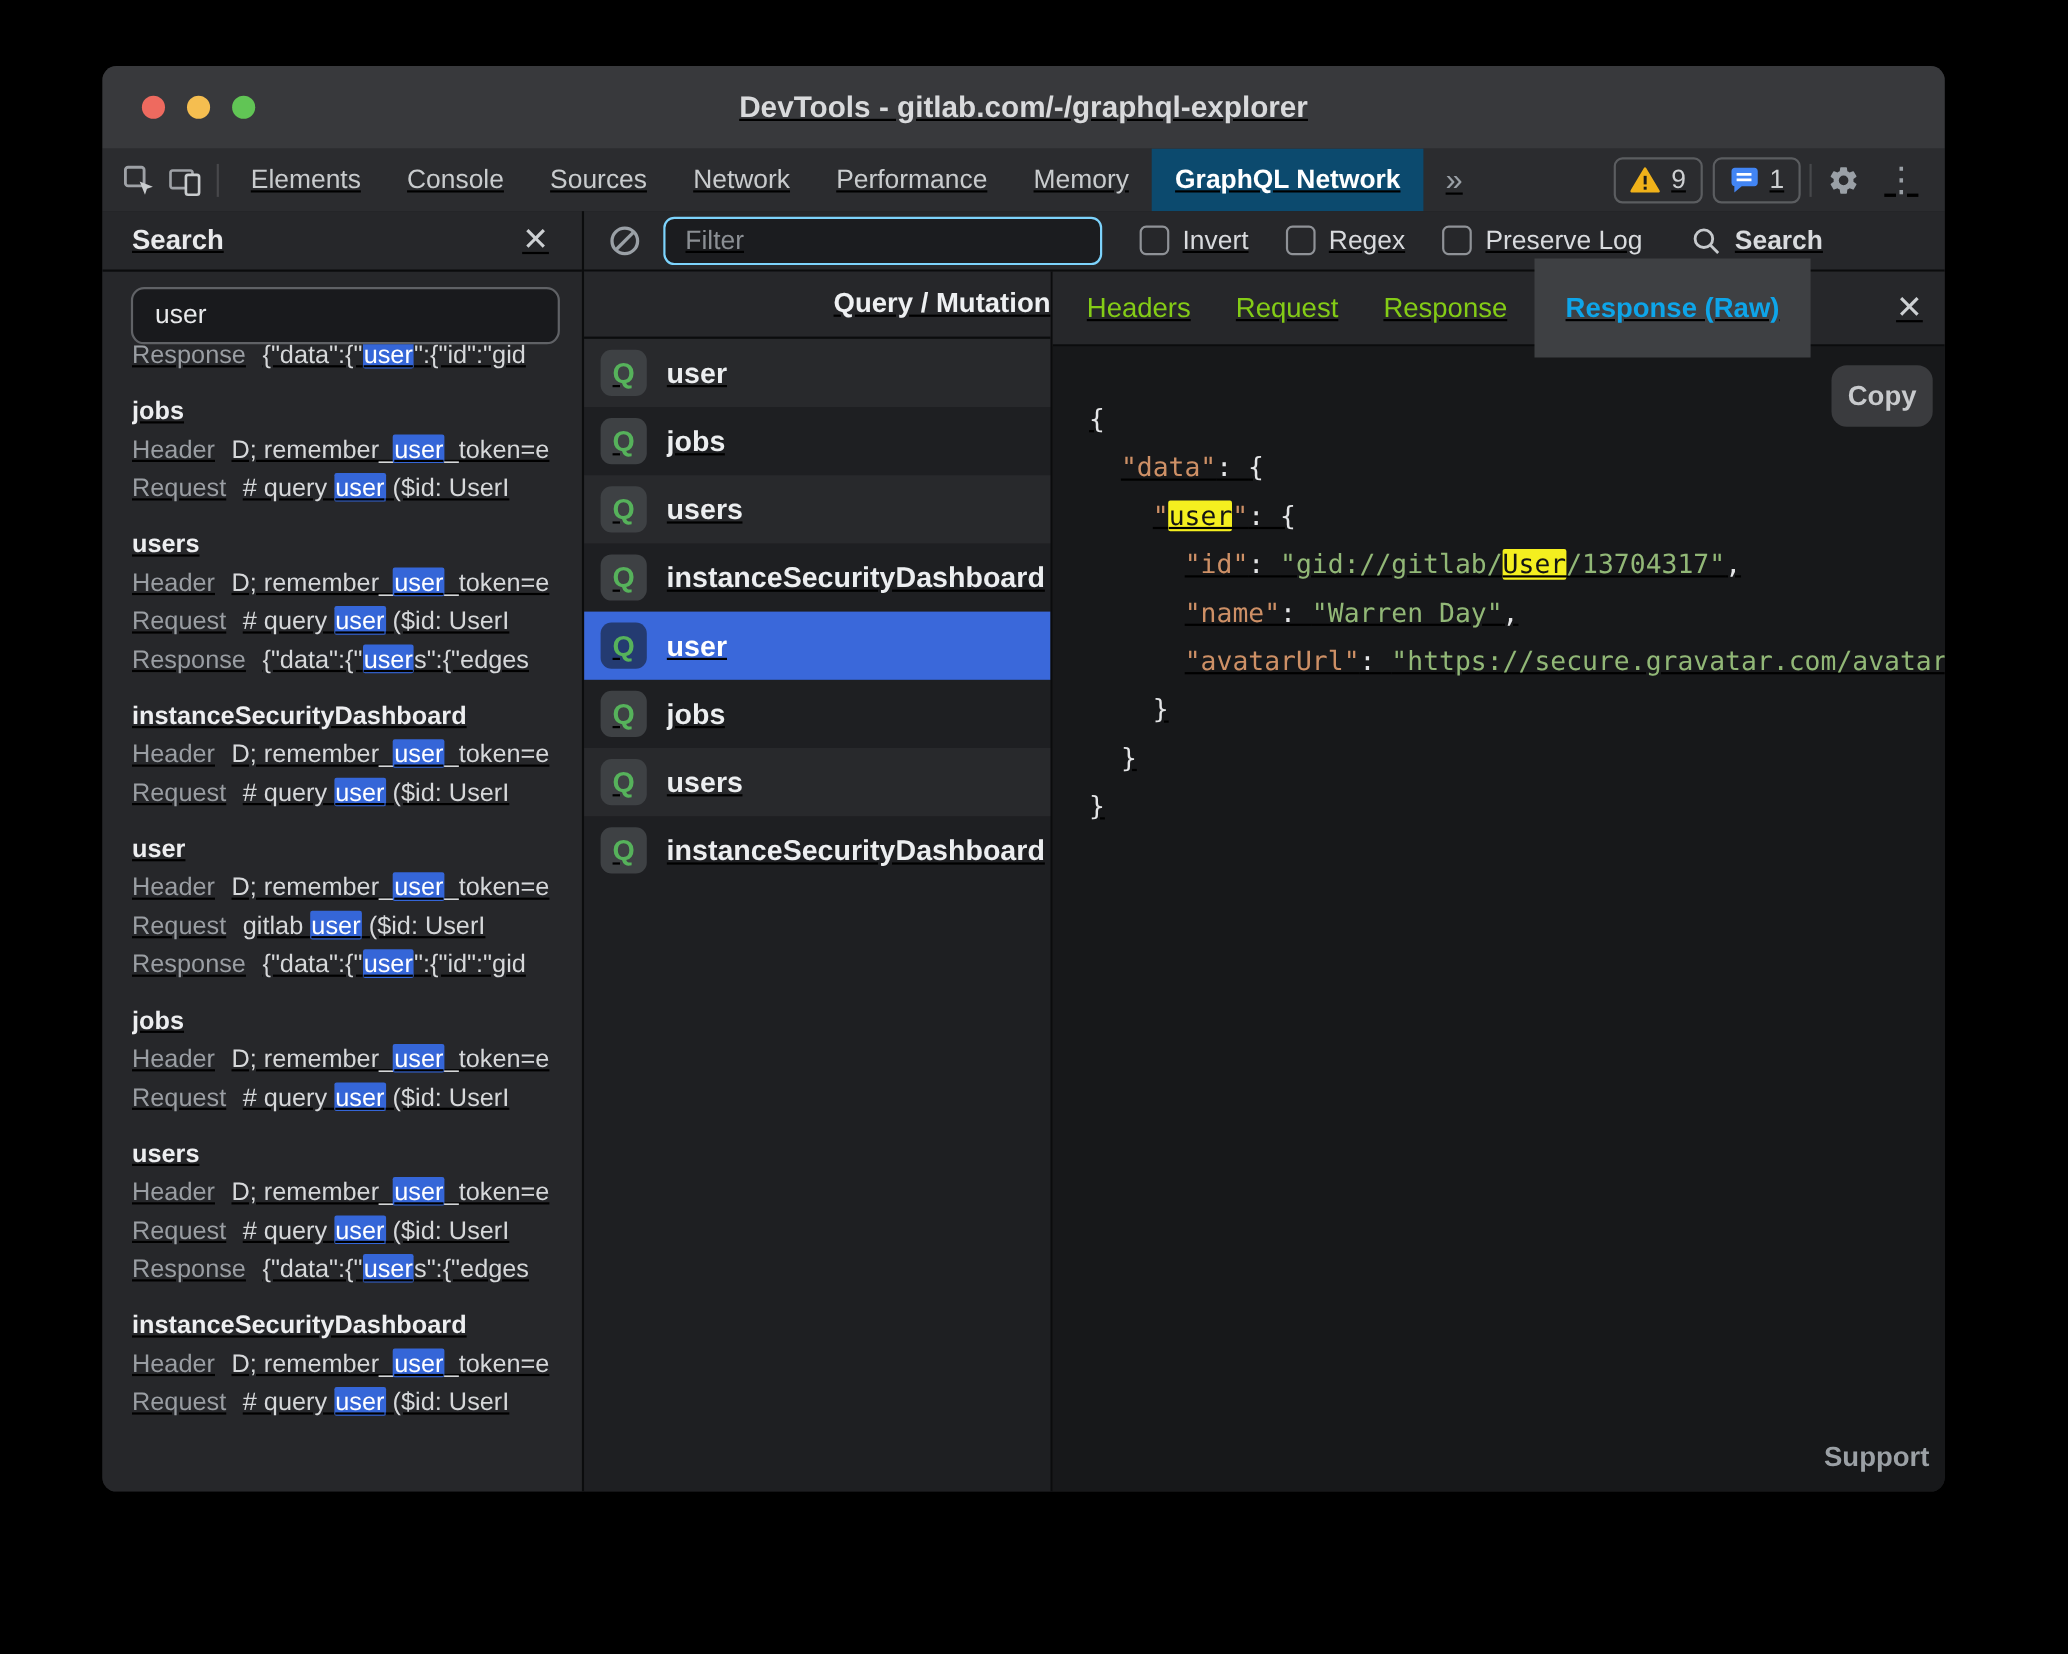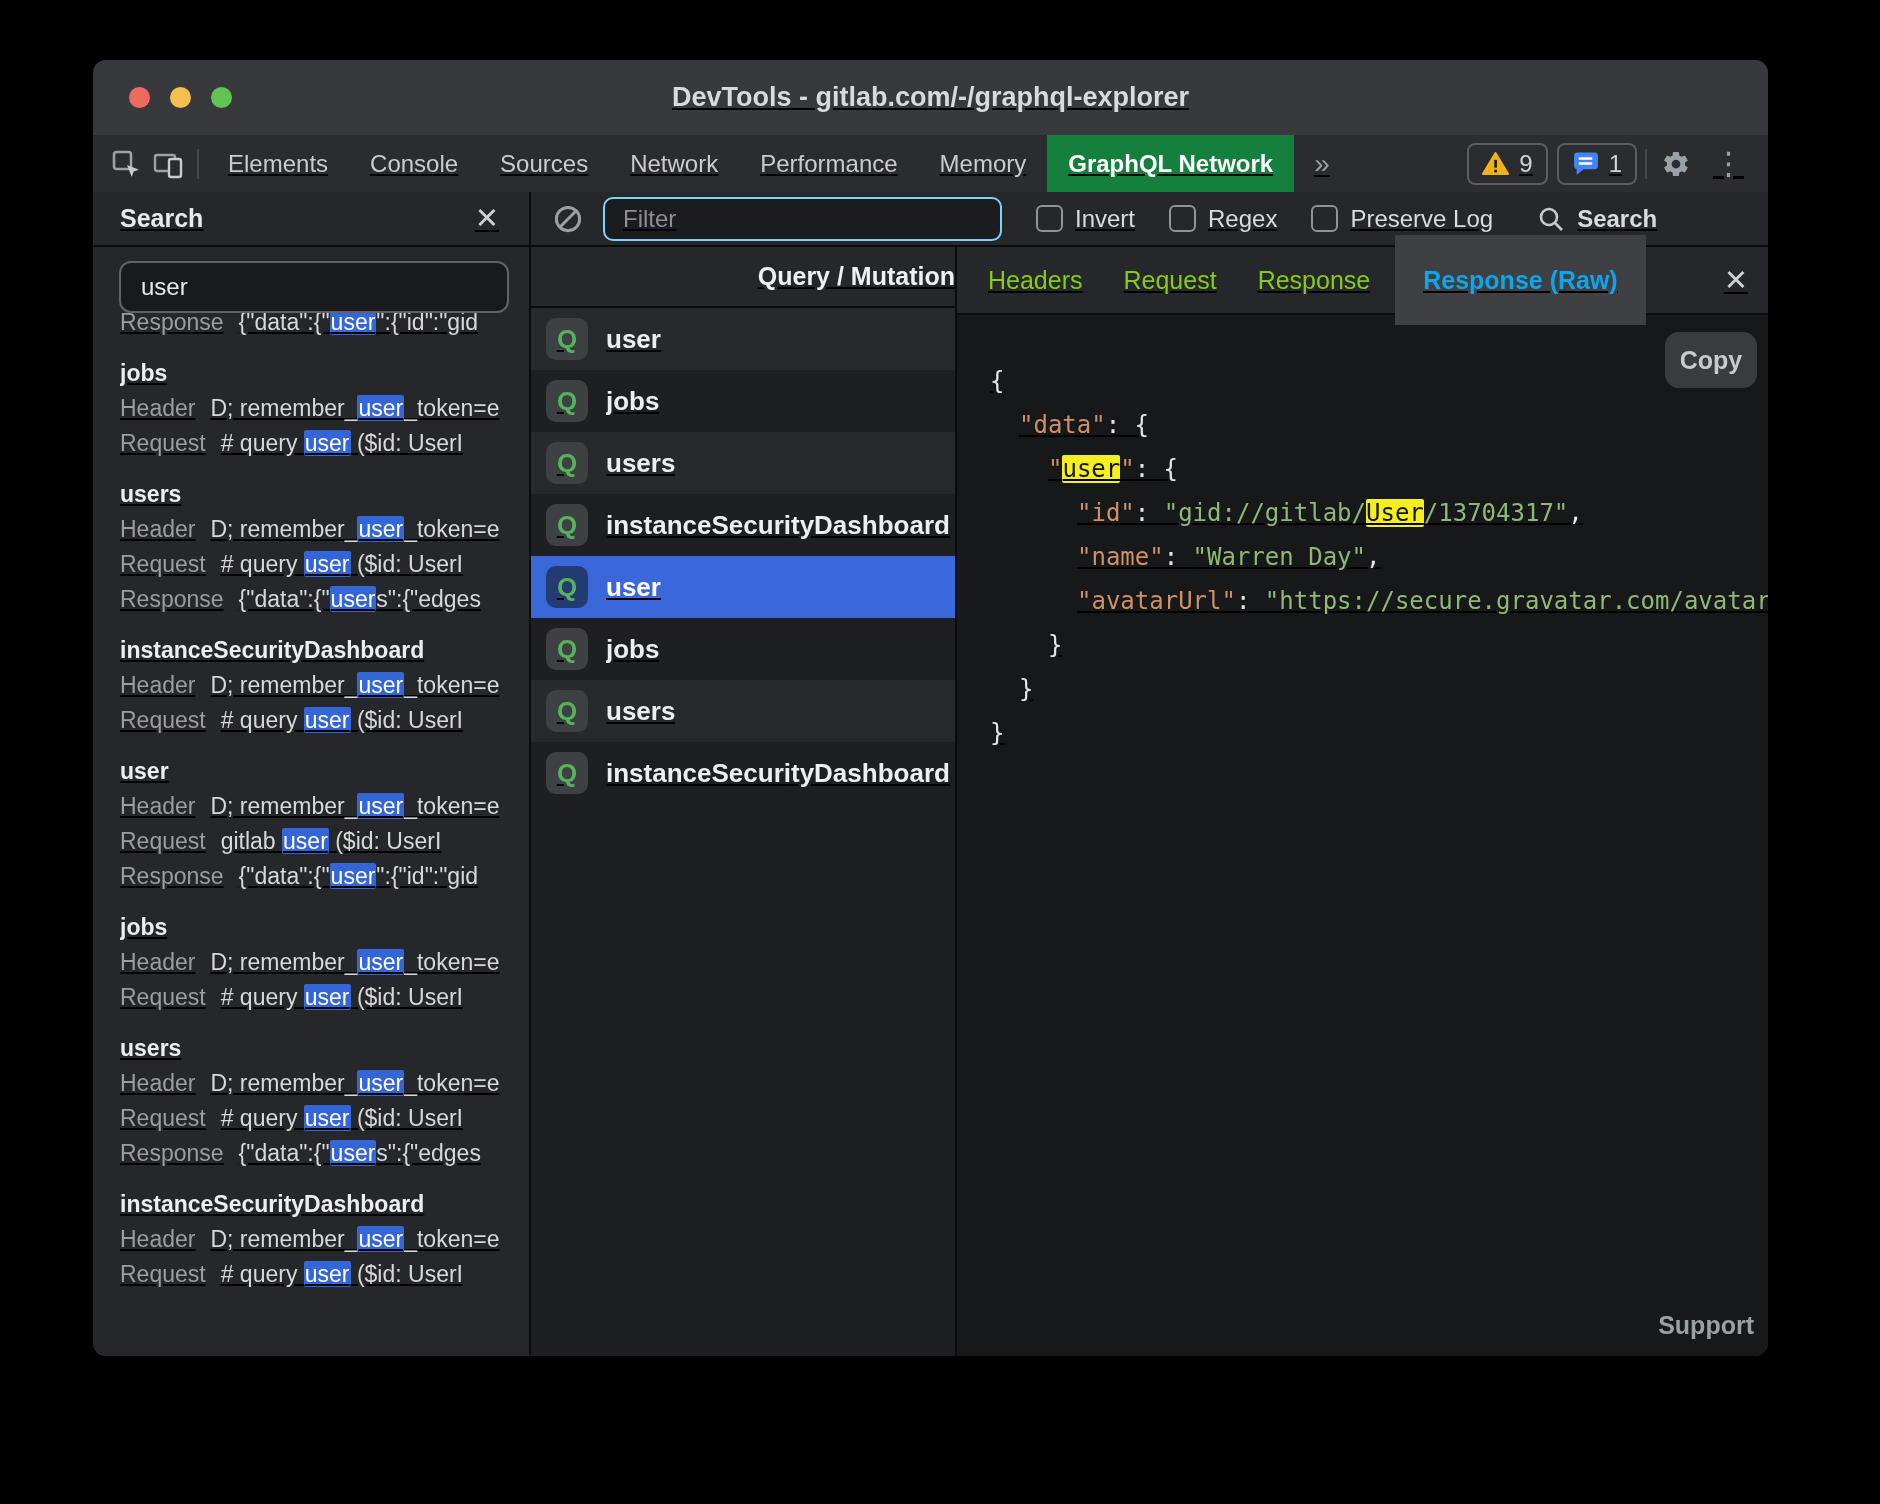--- a/index.html
+++ b/index.html
@@ -14,21 +14,21 @@
   .light.yellow{background:#F5BE50;}
   .light.green{background:#61C555;}
   .title{font-size:27px;font-weight:bold;color:#d9dadc;}
 
   
   .tabbar{height:57px;flex:none;background:#2b2c2f;display:flex;align-items:center;padding-left:12px;}
   .icon-btn{width:42px;height:44px;display:flex;align-items:center;justify-content:center;flex:none;}
   .vdiv{width:2px;height:30px;background:#47484b;margin:0 8px;flex:none;}
   .dt-tabs{display:flex;align-items:center;height:100%;}
   .dt-tab{padding:0 21px;height:100%;display:flex;align-items:center;font-size:24px;color:#c9ccce;white-space:nowrap;}
-  .dt-tab.selected{background:#15803d;color:#ffffff;font-weight:bold;}
+  .dt-tab.selected{background:#0c4a6e;color:#ffffff;font-weight:bold;}
   .overflow-chevrons{color:#9aa0a6;font-size:28px;padding:0 20px;}
   .tabbar-right{margin-left:auto;display:flex;align-items:center;padding-right:16px;}
   .badge{display:flex;align-items:center;gap:10px;border:2px solid #5b5d60;border-radius:8px;height:38px;padding:0 13px;color:#cfd1d3;font-size:24px;margin-left:9px;}
   .more-dots{color:#9aa0a6;font-size:31px;padding:0 8px;margin-left:8px;line-height:1;}
 
   
   .main{flex:1;display:flex;min-height:0;}
 
   
   .left-panel{width:438px;flex:none;background:#26272a;border-right:2px solid #0b0c0d;display:flex;flex-direction:column;min-height:0;box-sizing:border-box;}

